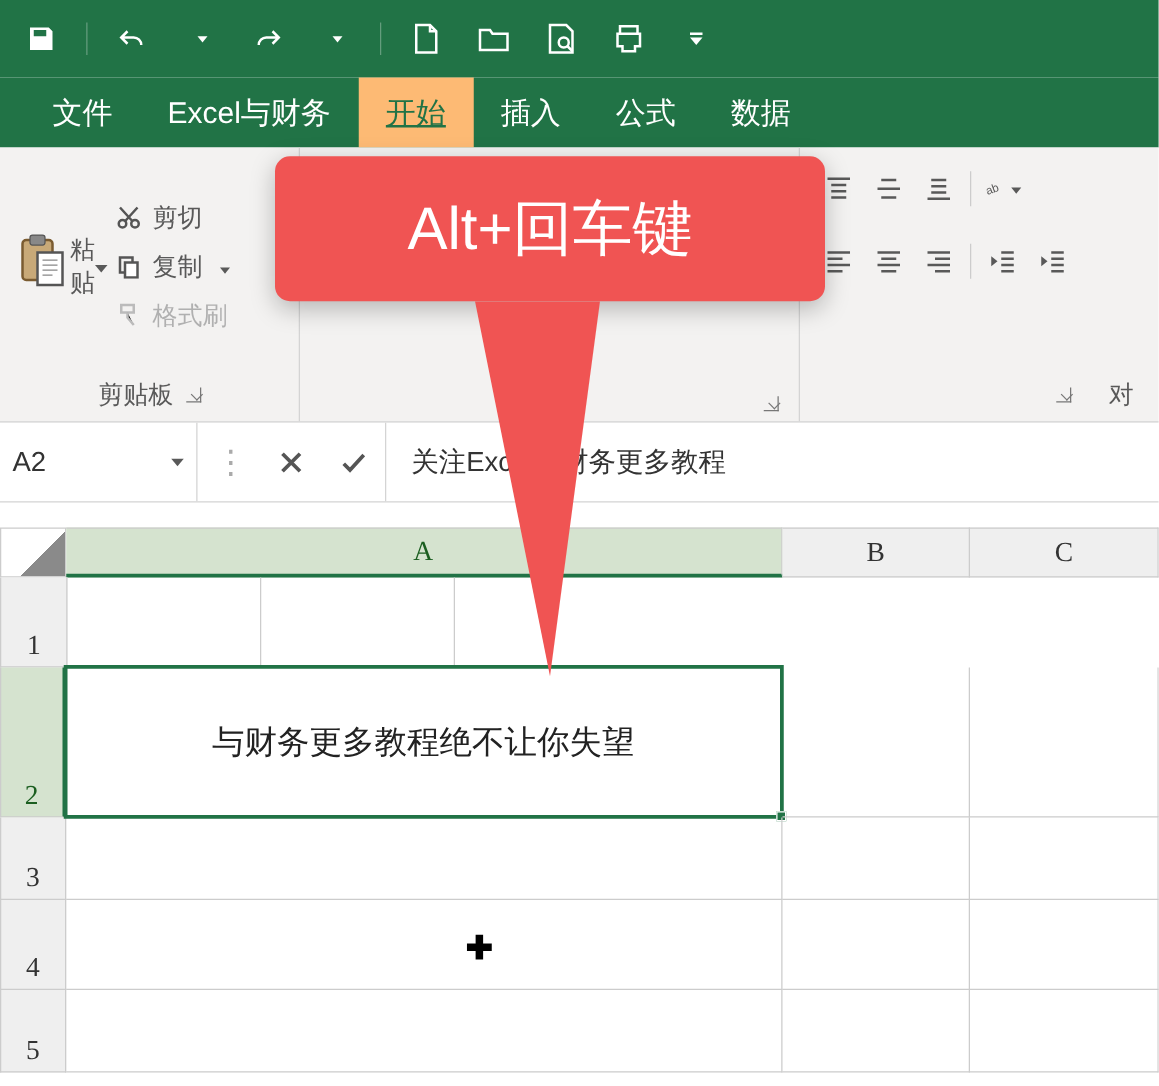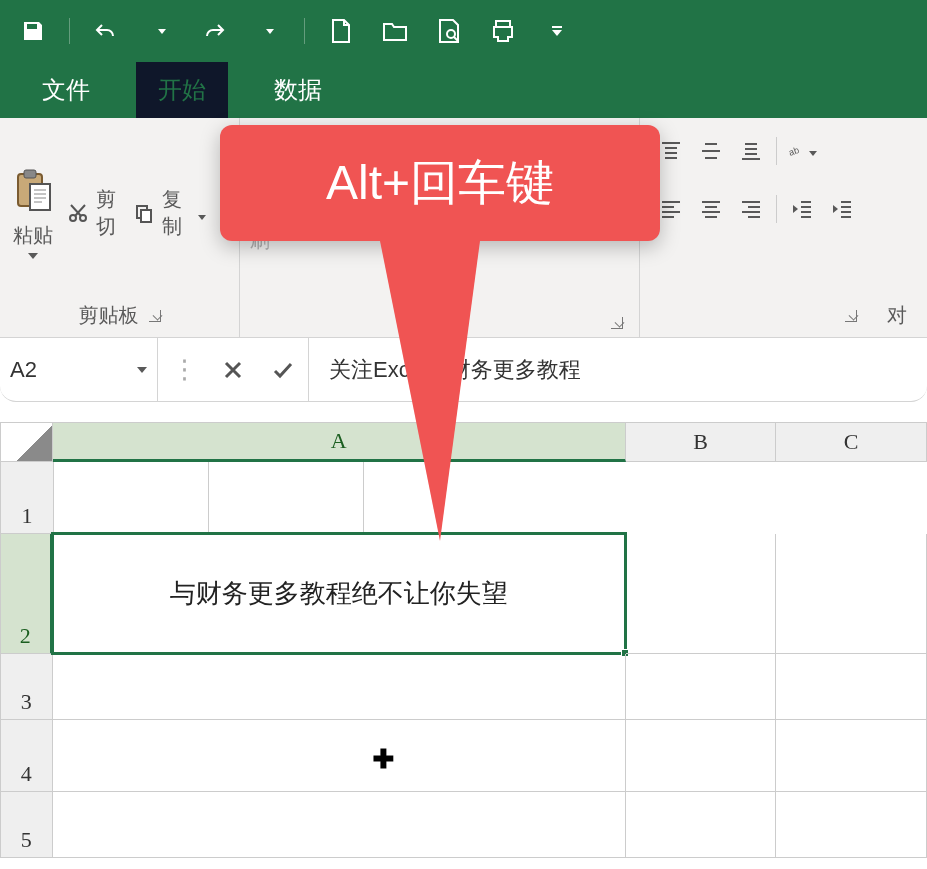--- a/index.html
+++ b/index.html
@@ -5,48 +5,48 @@
 * { margin: 0; padding: 0; box-sizing: border-box; font-family: "Microsoft YaHei", Arial, sans-serif; }
 body { background: #fff; width: 927px; height: 869px; overflow: hidden; }
 
 
 .titlebar { background: #217346; height: 62px; display: flex; align-items: center; padding-left: 15px; gap: 18px; }
 .titlebar .qat-btn { color: #fff; display: flex; align-items: center; justify-content: center; width: 36px; height: 36px; }
 .titlebar .sep { width: 1px; height: 26px; background: rgba(255,255,255,0.3); }
 .titlebar .chev::after { content: ""; display: inline-block; border-top: 5px solid #fff; border-left: 4px solid transparent; border-right: 4px solid transparent; margin-left: 4px; vertical-align: middle; }
 
 
-.tabsrow { background: #217346; height: 56px; display: flex; align-items: stretch; padding-left: 20px; gap: 24px; }
+.tabsrow { background: #217346; height: 56px; display: flex; align-items: stretch; padding-left: 20px; }
 .tab { color: #fff; font-size: 24px; padding: 0 22px; display: flex; align-items: center; cursor: pointer; }
-.tab.active { background: #0f172a; color: #217346; font-weight: 500; }
+.tab.active { background: #fdba74; color: #217346; font-weight: 500; text-decoration: underline; }
 
 
 .ribbon { background: #f3f2f1; border-bottom: 1px solid #d4d4d4; height: 220px; display: flex; position: relative; }
 .rgroup { display: flex; flex-direction: column; border-right: 1px solid #d4d4d4; padding: 8px 10px 2px 10px; }
 .rgroup-body { flex: 1; display: flex; }
 .rgroup-label { text-align: center; color: #595959; font-size: 20px; padding: 2px 0 6px 0; display: flex; justify-content: center; align-items: center; gap: 10px; }
 .dlg-launcher { width: 12px; height: 12px; border: 1px solid #777; border-top: none; border-left: none; position: relative; }
 .dlg-launcher::after { content: ""; position: absolute; width: 6px; height: 6px; border-right: 1px solid #777; border-bottom: 1px solid #777; right: -1px; bottom: -1px; transform: rotate(45deg) translate(-2px,-2px); }
 
-.bigbtn { display: flex; flex-direction: column; align-items: center; justify-content: center; width: 70px; color: #595959; font-size: 20px; }
+.bigbtn { display: flex; flex-direction: row; align-items: center; justify-content: space-between; width: 70px; color: #595959; font-size: 20px; }
 .bigbtn .icon-lg { width: 46px; height: 46px; margin-bottom: 8px; }
 .bigbtn .drop::after { content: ""; display: block; border-top: 6px solid #595959; border-left: 5px solid transparent; border-right: 5px solid transparent; margin: 4px auto 0; }
 
-.smalllist { display: flex; flex-direction: row; justify-content: center; gap: 8px; margin-left: 8px; }
+.smalllist { display: flex; flex-direction: column; justify-content: center; gap: 8px; margin-left: 8px; }
 .smallbtn { display: flex; align-items: center; color: #595959; font-size: 20px; gap: 8px; padding: 2px 4px; }
 .smallbtn.disabled { color: #b0b0b0; }
 .icon-sm { width: 22px; height: 22px; display: inline-flex; align-items: center; justify-content: center; }
 .mini-drop::after { content: ""; display: inline-block; border-top: 5px solid #595959; border-left: 4px solid transparent; border-right: 4px solid transparent; margin-left: 6px; }
 
 
 .align-cluster { display: flex; gap: 10px; align-items: center; padding: 10px 6px; }
 .abtn { width: 30px; height: 30px; display: flex; align-items: center; justify-content: center; color: #595959; }
 
 
-.formulabar { height: 64px; border-bottom: 1px solid #d4d4d4; display: flex; align-items: stretch; border-radius: 16px; }
+.formulabar { height: 64px; border-bottom: 1px solid #d4d4d4; display: flex; align-items: stretch; }
 .namebox { width: 158px; border-right: 1px solid #d4d4d4; display: flex; align-items: center; padding: 0 10px; font-size: 22px; color: #333; justify-content: space-between; }
 .namebox .dd { border-top: 6px solid #595959; border-left: 5px solid transparent; border-right: 5px solid transparent; }
 .fb-btns { display: flex; align-items: center; border-right: 1px solid #d4d4d4; }
 .fb-btn { width: 50px; display: flex; align-items: center; justify-content: center; color: #555; font-size: 22px; }
 .fb-btn.sep-dots { color: #aaa; font-size: 26px; letter-spacing: -3px; }
 .fx { font-style: italic; font-family: "Times New Roman", serif; font-size: 22px; color: #555; padding: 0 20px; display:flex; align-items:center; border-right:1px solid #d4d4d4;}
 .fb-input { flex: 1; display: flex; align-items: center; padding-left: 20px; font-size: 22px; font-family: "SimSun","NSimSun",serif; color: #333; }
 
 
 .gridwrap { margin-top: 20px; }
@@ -136,21 +136,24 @@
   <div class="qat-btn">
     <svg width="14" height="14" viewBox="0 0 14 14">
         <rect x="2" y="2" width="10" height="2" fill="#fff"></rect>
         <path d="M7 12L2 6h10z" fill="#fff"></path>
       </svg>
   </div>
 </div>
 
 <div class="tabsrow">
   <div class="tab">文件</div>
+  <div class="tab">Excel与财务</div>
   <div class="tab active">开始</div>
+  <div class="tab">插入</div>
+  <div class="tab">公式</div>
   <div class="tab">数据</div>
 </div>
 
 <div class="ribbon">
 
   <div class="rgroup" style="width:240px;">
     <div class="rgroup-body">
       <div class="bigbtn">
         <span class="icon-lg">
           <svg width="46" height="46" viewBox="0 0 46 46">

